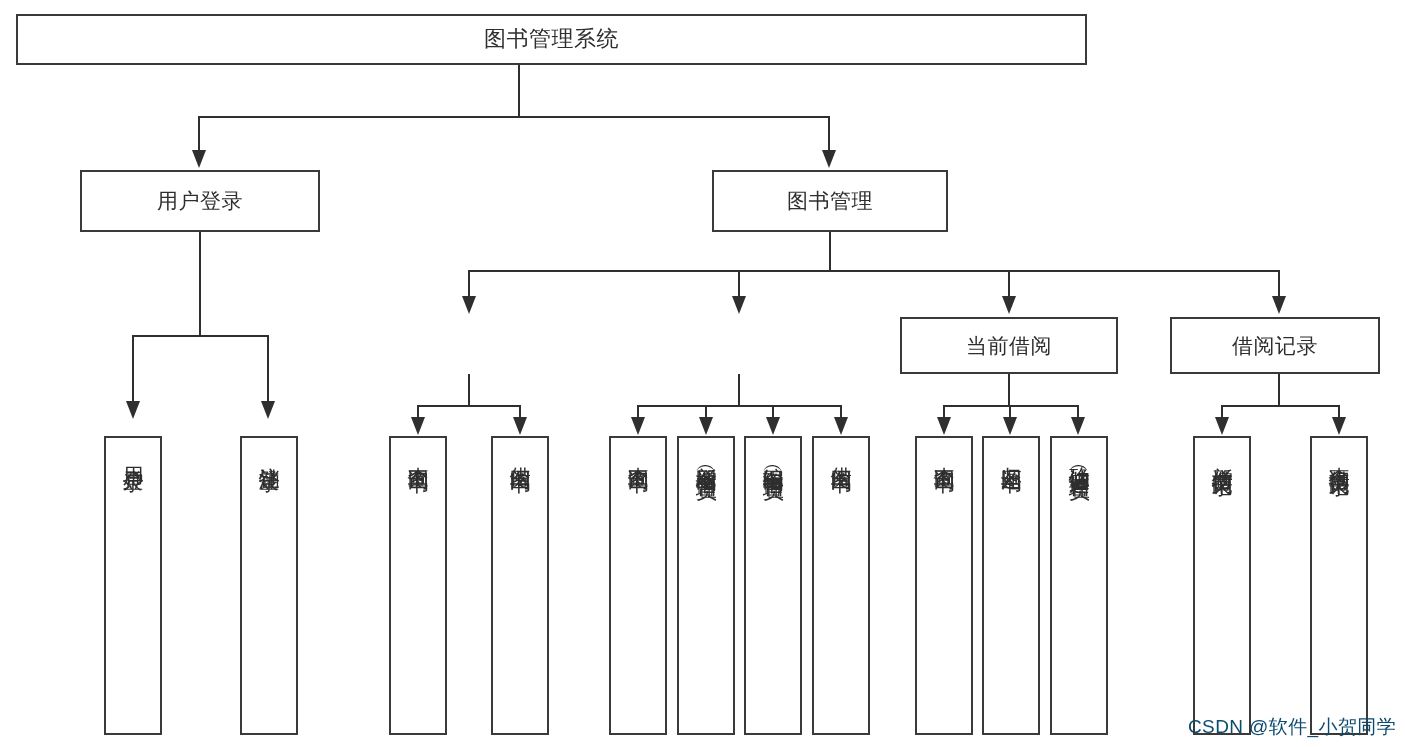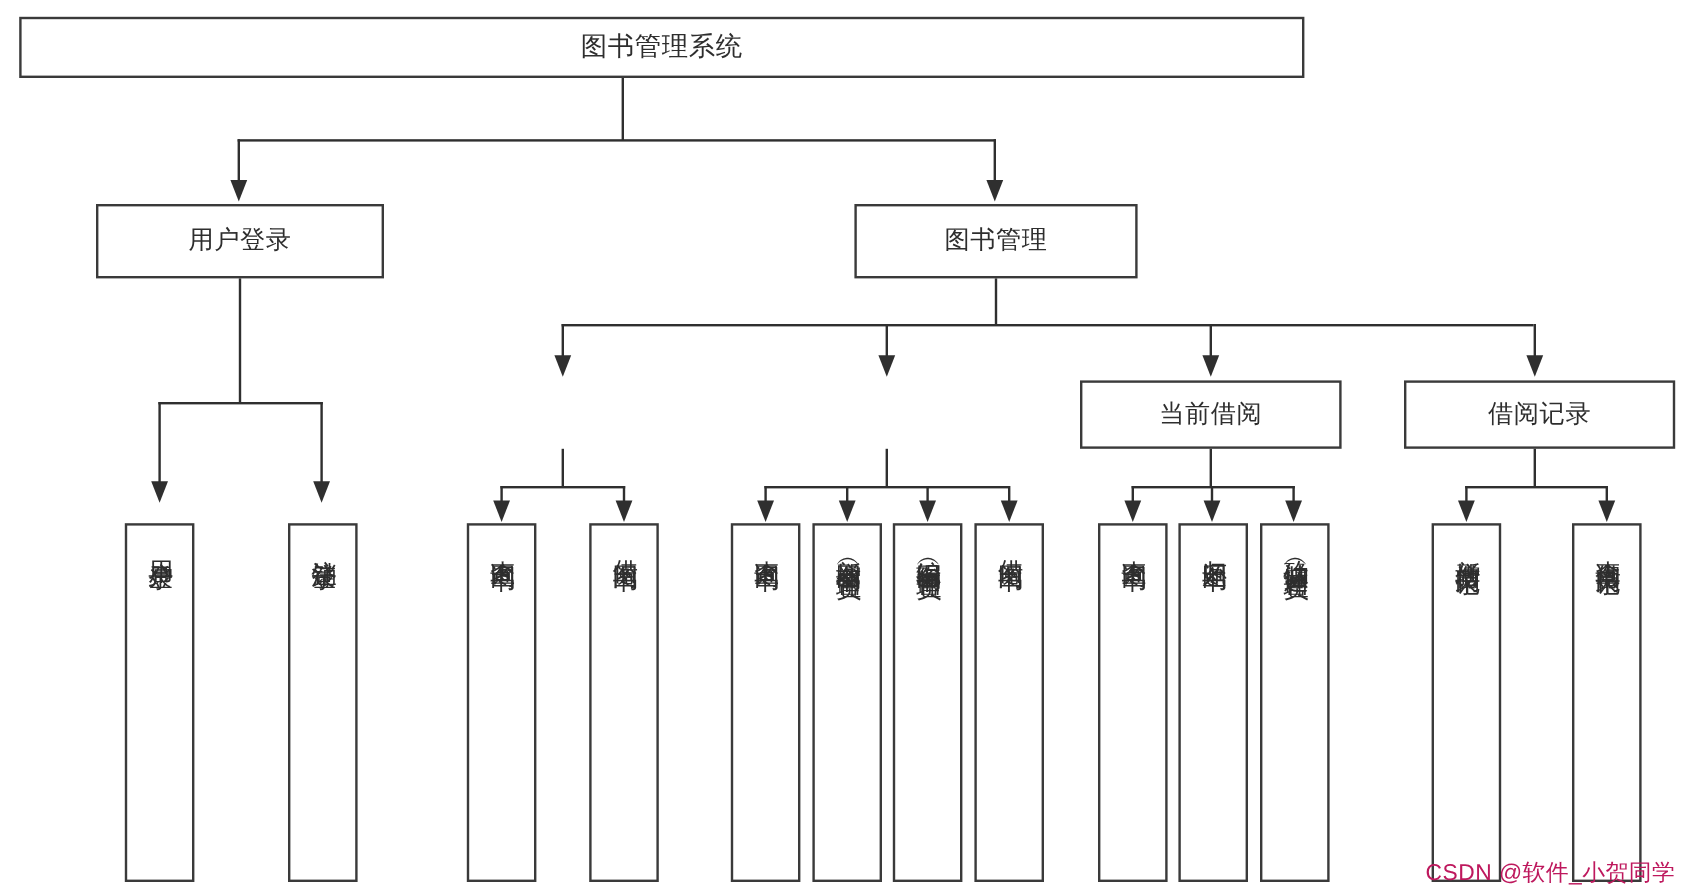--- a/index.html
+++ b/index.html
@@ -67,21 +67,21 @@
     border-left: 7px solid transparent;
     border-right: 7px solid transparent;
     border-top: 18px solid #2f2f2f;
   }
   
   #watermark {
     position: absolute;
     left: 1188px;
     top: 714px;
     font-size: 19px;
-    color: #be185d;
+    color: #0c4a6e;
     white-space: nowrap;
     letter-spacing: 0.4px;
   }
 </style>
 </head>
 <body>
 
 <div id="canvas">
 
   <div class="node root horiz" style="left:16px; top:14px; width:1071px; height:51px;font-family:Liberation Serif, serif;">
@@ -125,21 +125,21 @@
   <div class="ln v" style="left:738px; top:270px; width:2px; height:28px;"></div>
   <div class="arrow" style="left:732px; top:296px;"></div>
   <div class="ln v" style="left:1008px; top:270px; width:2px; height:28px;"></div>
   <div class="arrow" style="left:1002px; top:296px;"></div>
   <div class="ln v" style="left:1278px; top:270px; width:2px; height:28px;"></div>
   <div class="arrow" style="left:1272px; top:296px;"></div>
 
   <div class="node horiz" style="left:900px; top:317px; width:218px; height:57px;">
     <span class="lbl">当前借阅</span>
   </div>
-  <div class="node horiz" style="left:1170px; top:317px; width:226px; height:57px;">
+  <div class="node horiz" style="left:1170px; top:317px; width:210px; height:57px;">
     <span class="lbl">借阅记录</span>
   </div>
 
   <div class="ln v" style="left:468px; top:374px; width:2px; height:32px;"></div>
   <div class="ln h" style="left:417px; top:405px; width:104px; height:2px;"></div>
   <div class="ln v" style="left:417px; top:405px; width:2px; height:14px;"></div>
   <div class="arrow" style="left:411px; top:417px;"></div>
   <div class="ln v" style="left:519px; top:405px; width:2px; height:14px;"></div>
   <div class="arrow" style="left:513px; top:417px;"></div>
 

